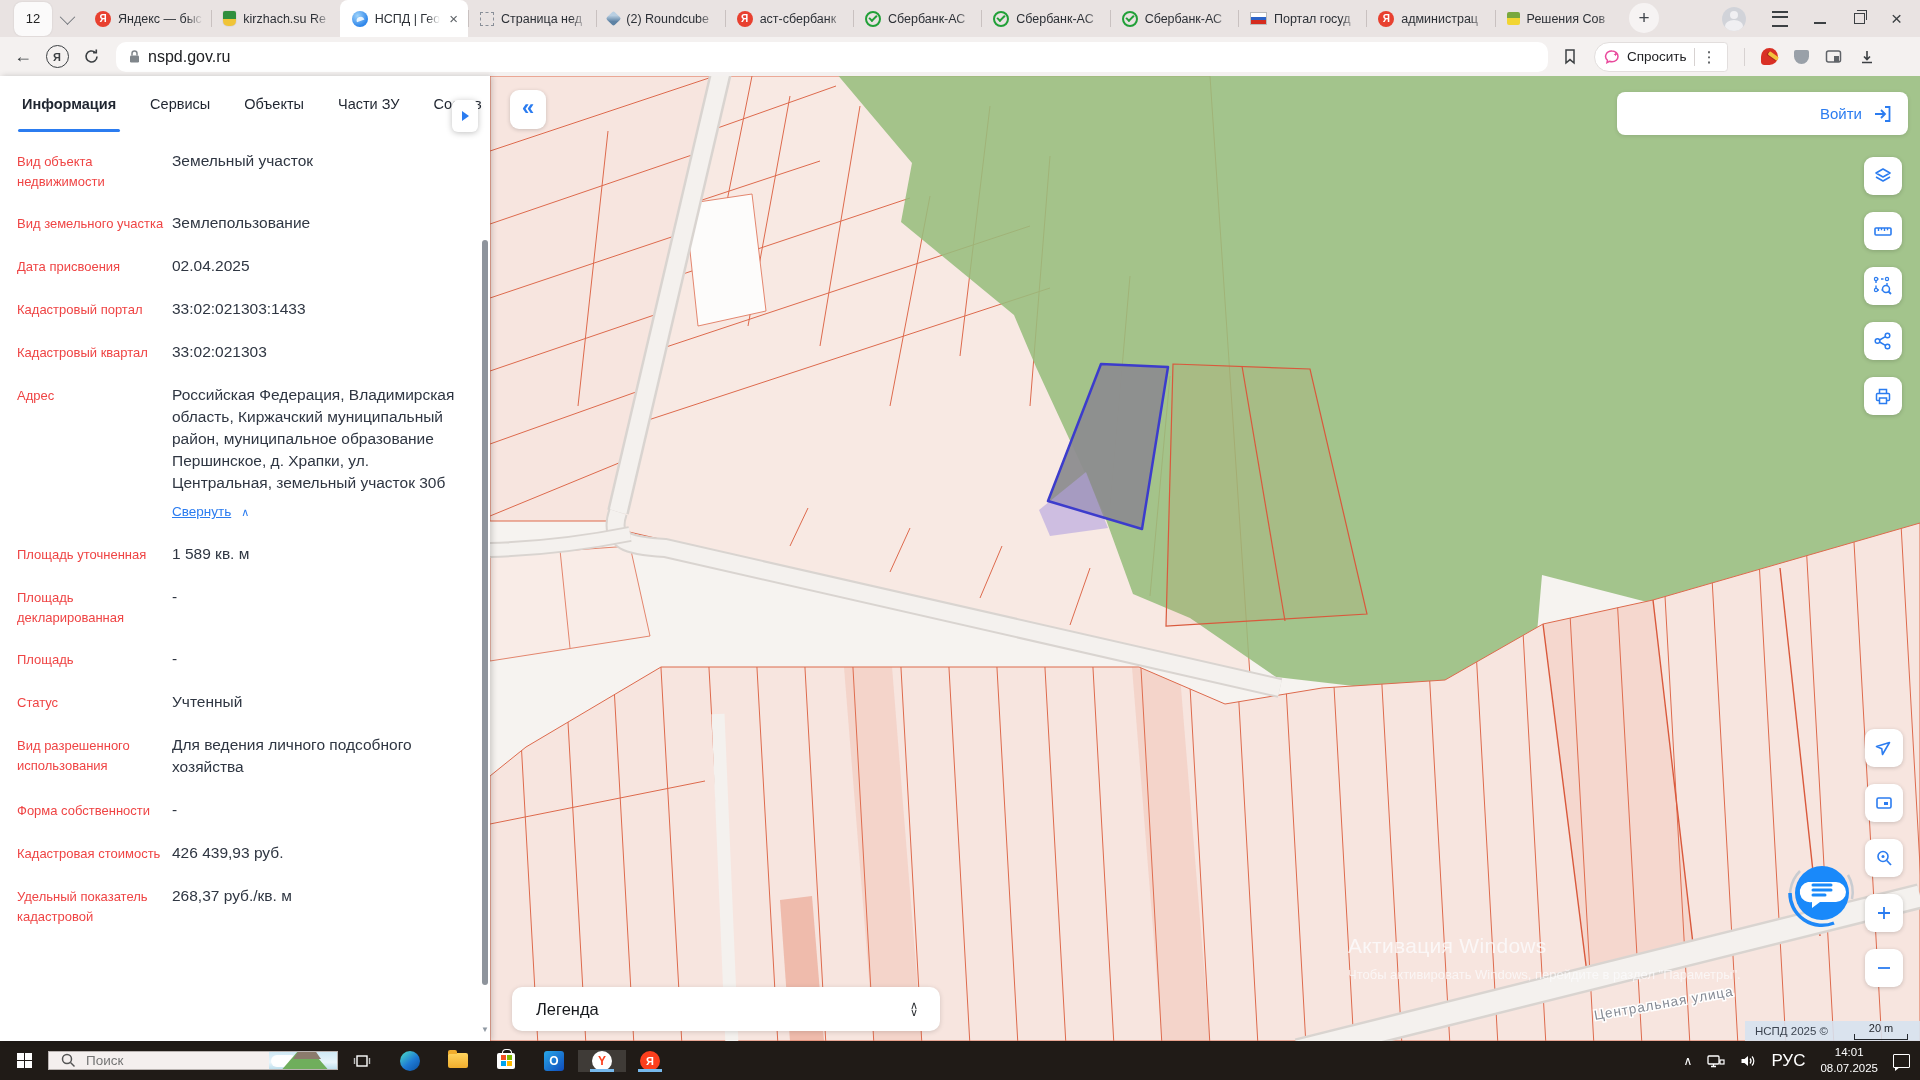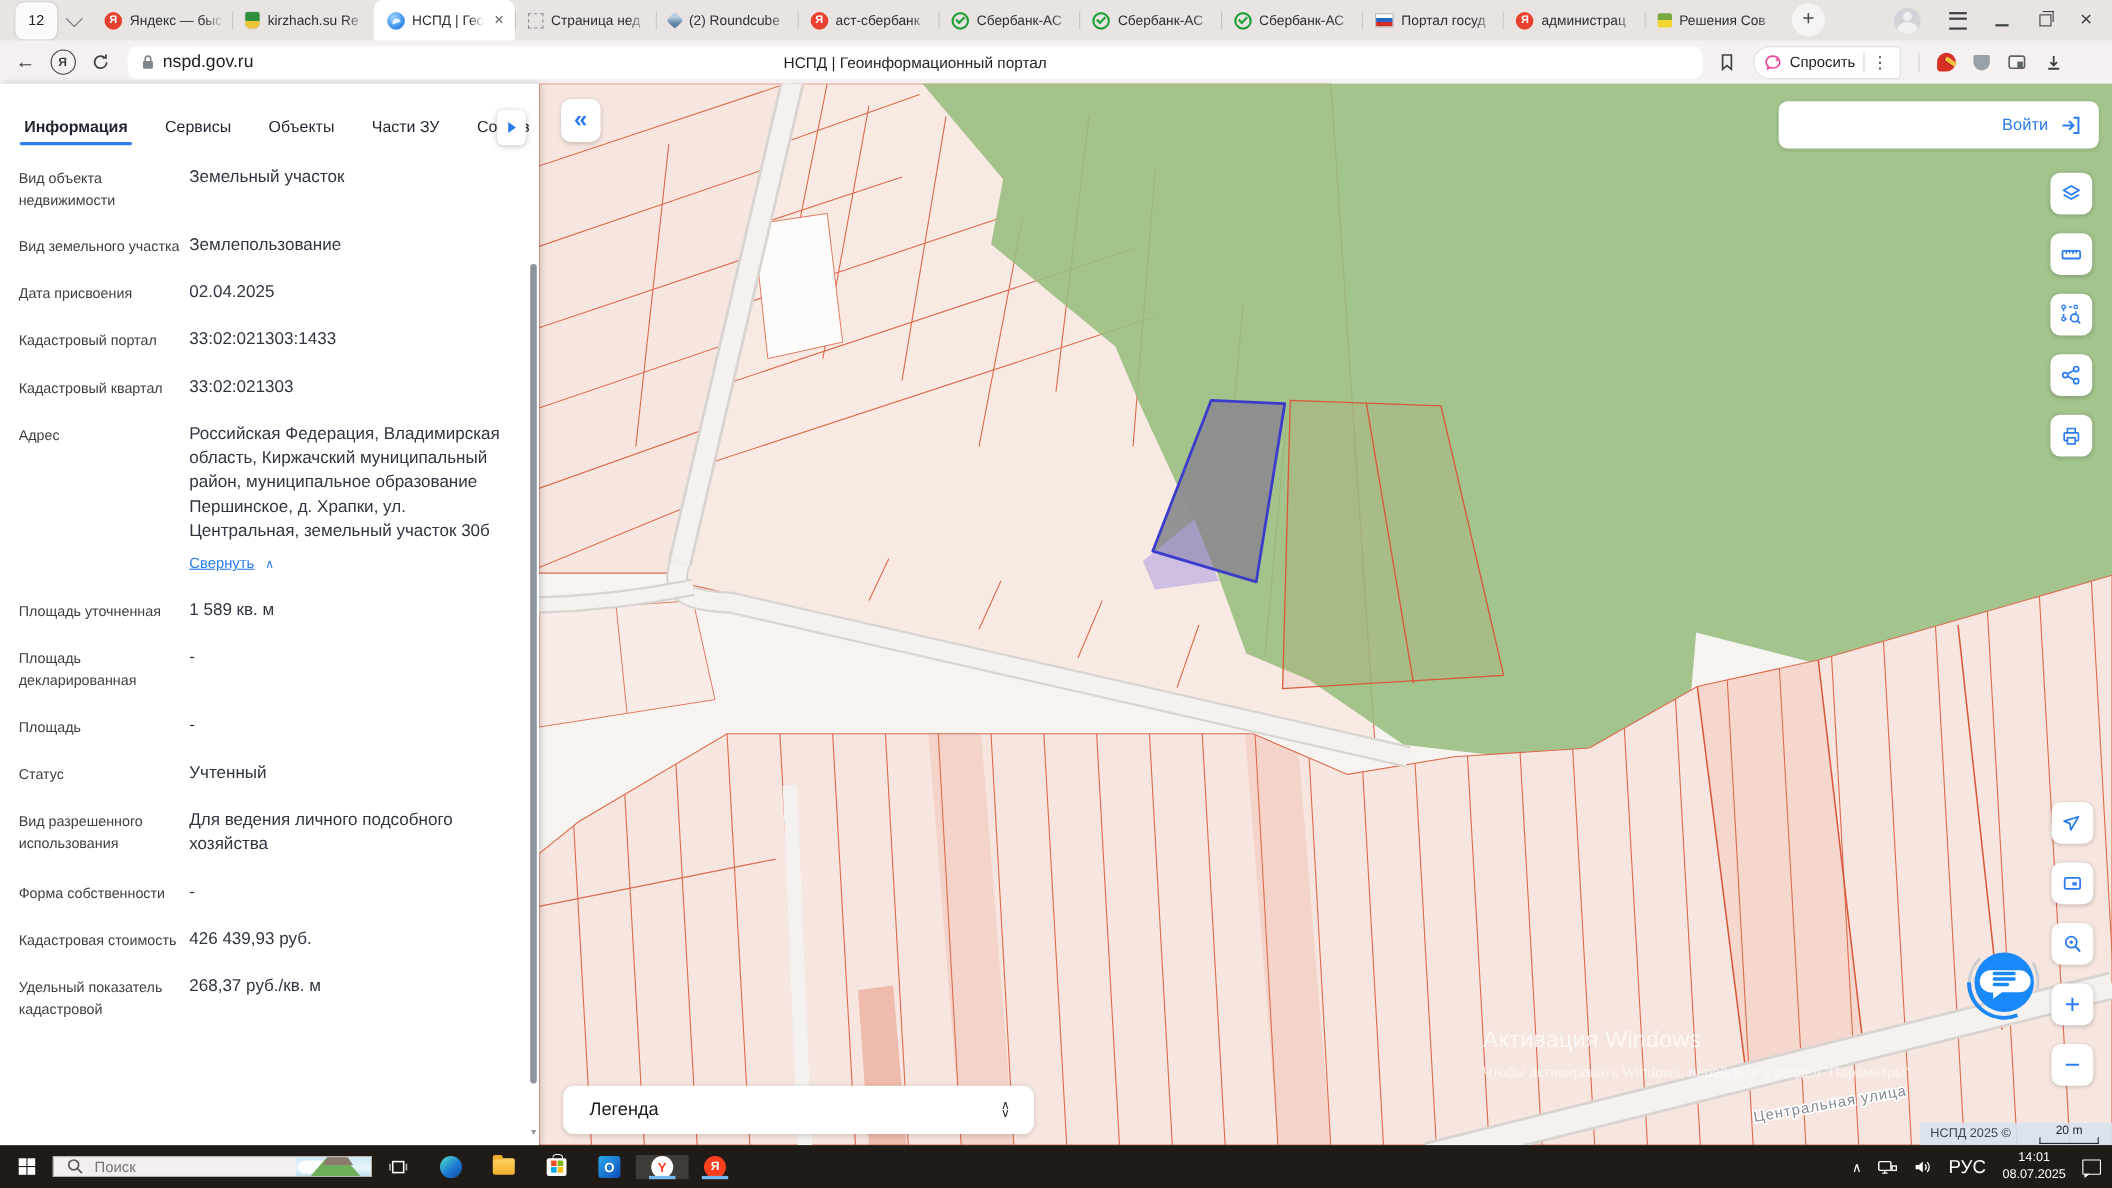--- a/index.html
+++ b/index.html
@@ -72,30 +72,30 @@
   .dots{font-size:15px;color:#3c4043;letter-spacing:0;}
   .ext-red{width:17px;height:17px;border-radius:50% 50% 50% 20%;background:#d93025;position:relative;}
   .ext-red::after{content:"";position:absolute;left:7px;top:6px;width:11px;height:3.5px;background:#f3c23c;
     border-radius:1px;transform:rotate(35deg);box-shadow:-1px 1px 0 rgba(0,0,0,.2);}
   .ext-shield{width:15px;height:14px;background:#99a0a8;border-radius:2px 2px 8px 8px;}
 
   
   .panel{position:absolute;left:0;top:76px;width:490px;height:965px;background:#fff;z-index:5;
     box-shadow:2px 0 6px rgba(0,0,0,.18);overflow:hidden;}
   .ptabs{position:relative;display:flex;align-items:flex-end;height:56px;padding:0 0 0 22px;white-space:nowrap;}
-  .ptab{margin-right:34px;padding-bottom:8px;font-size:14.5px;color:#1f2530;position:relative;}
+  .ptab{margin-right:34px;padding-bottom:20px;font-size:14.5px;color:#1f2530;position:relative;}
   .ptab.active{font-weight:bold;}
   .ptab.active::after{content:"";position:absolute;left:-4px;right:-4px;bottom:0;height:3px;background:#2b7cf0;border-radius:2px;}
   .ptab-arrow{position:absolute;left:452px;top:24px;width:26px;height:32px;background:#fff;border-radius:6px;
     box-shadow:0 1px 6px rgba(0,0,0,.25);display:flex;align-items:center;justify-content:center;}
   .ptab-arrow::after{content:"";width:0;height:0;border-left:7px solid #2b7cf0;border-top:5px solid transparent;
     border-bottom:5px solid transparent;}
   .prows{padding:18px 26px 0 17px;}
   .row{display:grid;grid-template-columns:150px 1fr;column-gap:5px;margin-bottom:21px;}
-  .rl{font-size:13px;color:#404040;line-height:1.5;padding-top:2px;}
+  .rl{font-size:13px;color:#ef4444;line-height:1.5;padding-top:2px;}
   .rv{font-size:15.5px;color:#2f3642;line-height:1.42;}
   .collapse-link{display:inline-block;margin-top:8px;font-size:13.5px;color:#2b7cf0;text-decoration:underline;}
   .collapse-chev{font-size:11px;color:#2b7cf0;margin-left:10px;}
   .pscroll{position:absolute;right:2px;top:164px;width:6px;height:745px;background:#8e949c;border-radius:3px;}
   .pscroll-down{position:absolute;right:1px;top:949px;font-size:8px;color:#9099a3;}
 
   
   .map{position:absolute;left:490px;top:76px;width:1430px;height:965px;overflow:hidden;}
   .map svg.base{position:absolute;left:0;top:0;}
   .mbtn{position:absolute;background:#fff;border-radius:9px;box-shadow:0 1px 4px rgba(0,0,0,.18);
@@ -244,21 +244,20 @@
           <path d="M14,8.5a5.5,5.5 0 1 1 -1.8,-4.1" fill="none" stroke="#3c4043" stroke-width="1.6"></path>
           <path d="M13.3,1.5v3.2h-3.2" fill="none" stroke="#3c4043" stroke-width="1.6"></path>
         </svg>
     </div>
     <div class="url-pill">
       <svg width="13" height="15" viewBox="0 0 13 15">
           <rect x="2" y="6.5" width="9" height="7" rx="1.2" fill="#80868b"></rect>
           <path d="M4,6.5v-2a2.5,2.5 0 0 1 5,0v2" fill="none" stroke="#80868b" stroke-width="1.5"></path>
         </svg>
       <span class="url-host">nspd.gov.ru</span>
-      <span class="url-title">НСПД | Геоинформационный портал</span>
     </div>
     <div class="urlbar-right">
       <svg width="16" height="17" viewBox="0 0 16 17">
           <path d="M4,2h8v13l-4,-3.4 -4,3.4z" fill="none" stroke="#3c4043" stroke-width="1.5"></path>
         </svg>
       <div class="askbtn">
         <svg width="16" height="16" viewBox="0 0 16 16">
             <path d="M8,2a6,5.4 0 0 1 0,10.8 6,5.4 0 0 1 -2.4,-.5L3,13.6l.5,-2.3A6,5.4 0 0 1 8,2z" fill="none" stroke="#e9499c" stroke-width="1.5"></path>
             <path d="M11.5,3.5l.6,1.3 1.3,.6 -1.3,.6 -.6,1.3 -.6,-1.3 -1.3,-.6 1.3,-.6z" fill="#e9499c"></path>
           </svg>

